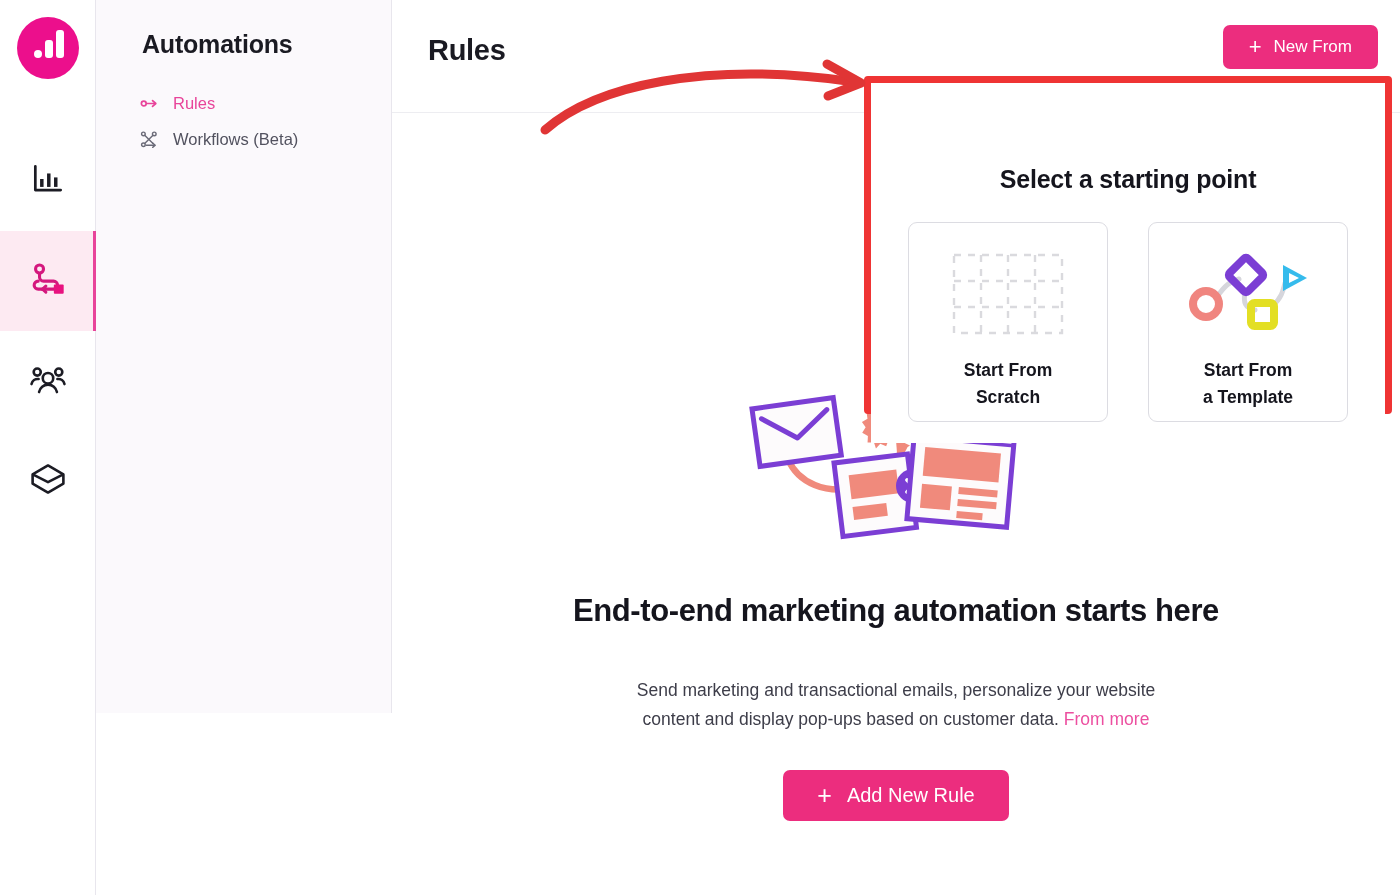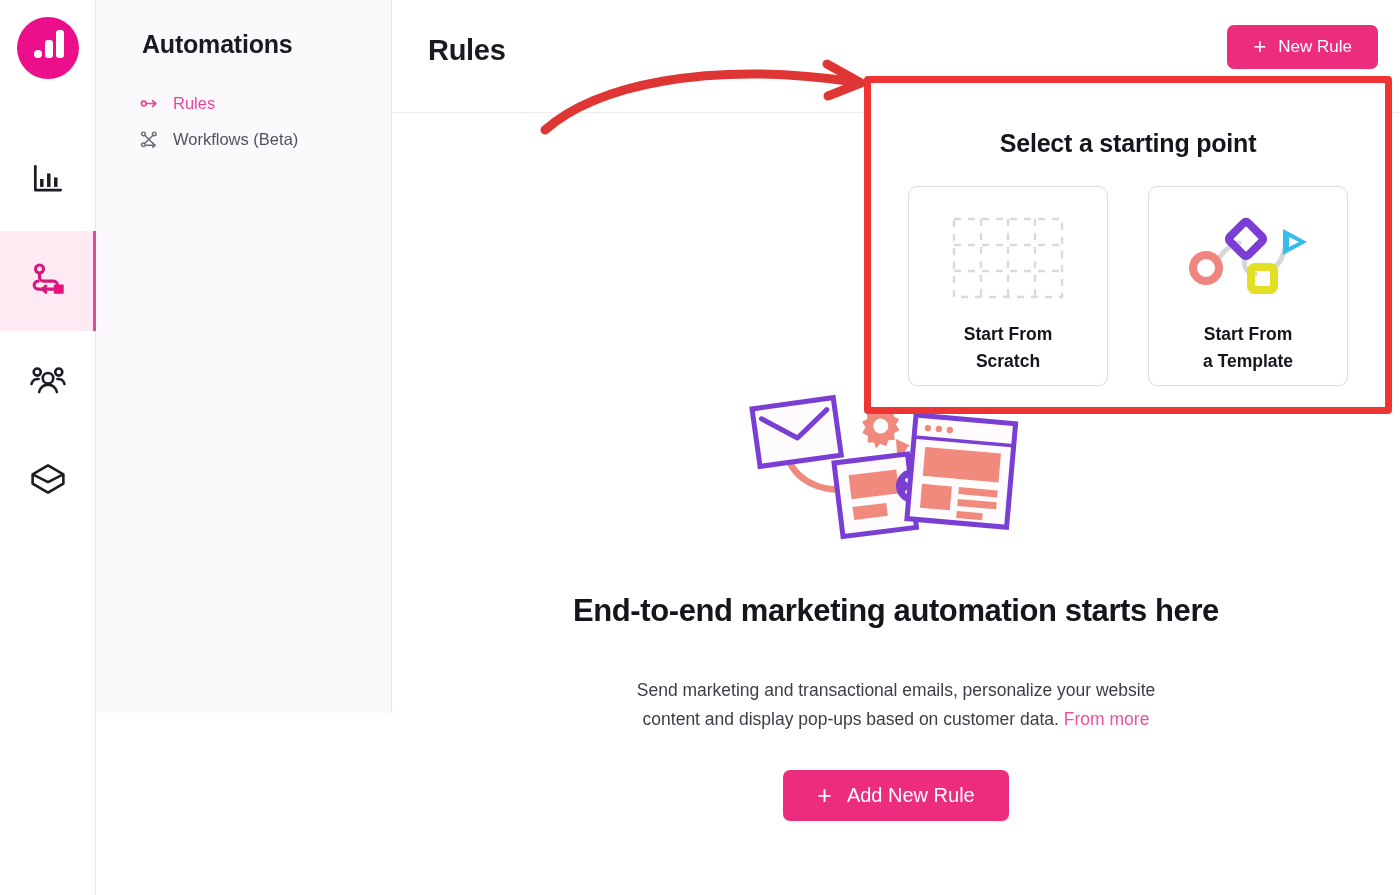--- a/index.html
+++ b/index.html
@@ -230,20 +230,21 @@
     z-index: 20;
   }
   .popup-inner {
     width: 100%;
     height: 100%;
     background: #ffffff;
     display: flex;
     flex-direction: column;
     align-items: center;
     padding-top: 46px;
+    margin-top: 36px;
   }
   .popup-heading {
     font-size: 25px;
     font-weight: bold;
     color: #15151d;
     letter-spacing: -0.2px;
   }
   .popup-cards {
     display: flex;
     gap: 40px;
@@ -386,21 +387,21 @@
 
     </div>
   </div>
 
   <div class="main">
 
     <div class="main-header">
       <div class="page-title">Rules</div>
       <button class="btn-primary">
         <span class="plus">+</span>
-        <span>New Rule</span>
+        <span>New From</span>
       </button>
     </div>
 
     <div class="empty-wrap">
 
       <div class="illustration">
         <svg width="300" height="160" viewBox="0 0 300 160" fill="none">
 
           <g transform="translate(118,8) rotate(12)" fill="#f08a7c">
             <path d="M22 0l3.2 5.6 6.3-1.3 1 6.4 6.2 1.8-2.2 6.1 4.7 4.4-4.7 4.4 2.2 6.1-6.2 1.8-1 6.4-6.3-1.3L22 46l-3.2-5.6-6.3 1.3-1-6.4-6.2-1.8 2.2-6.1L2.8 23l4.7-4.4-2.2-6.1 6.2-1.8 1-6.4 6.3 1.3z"></path>

